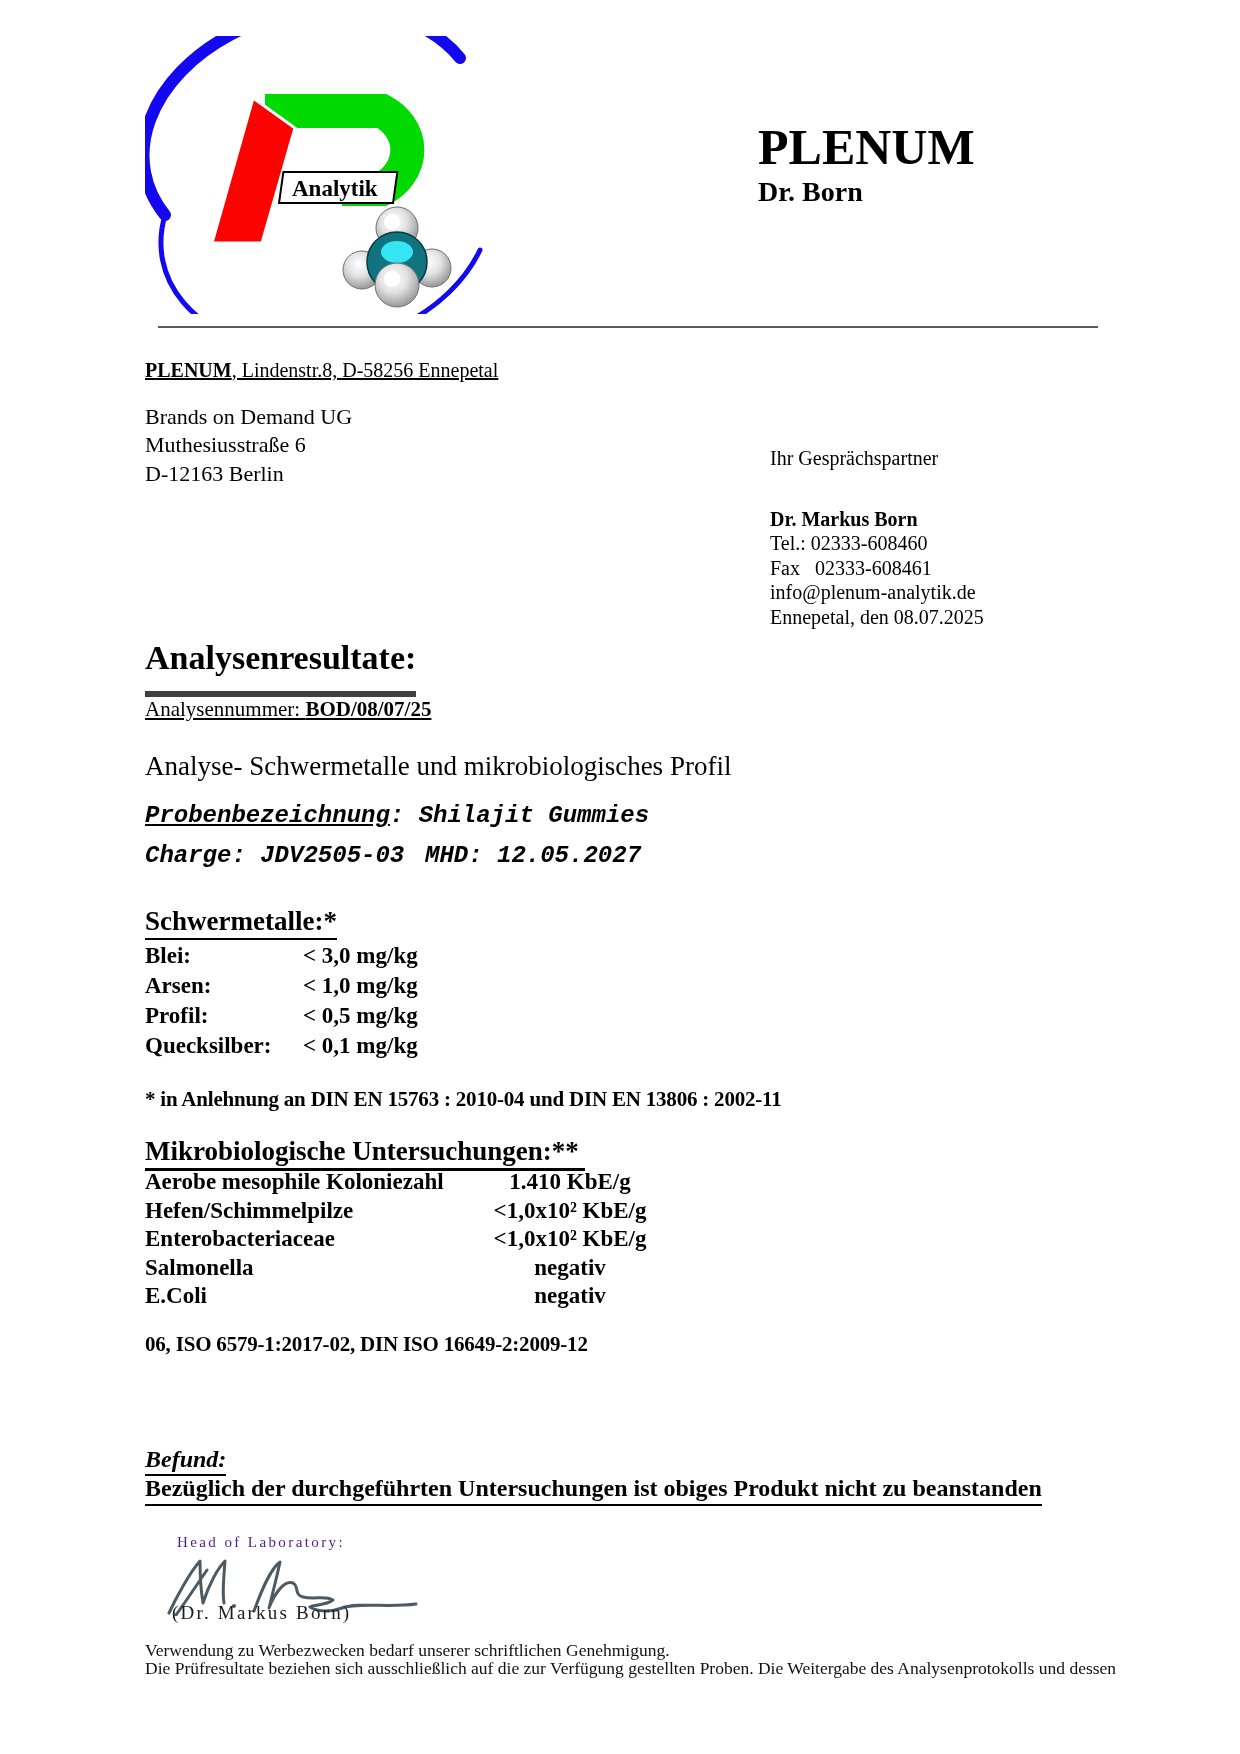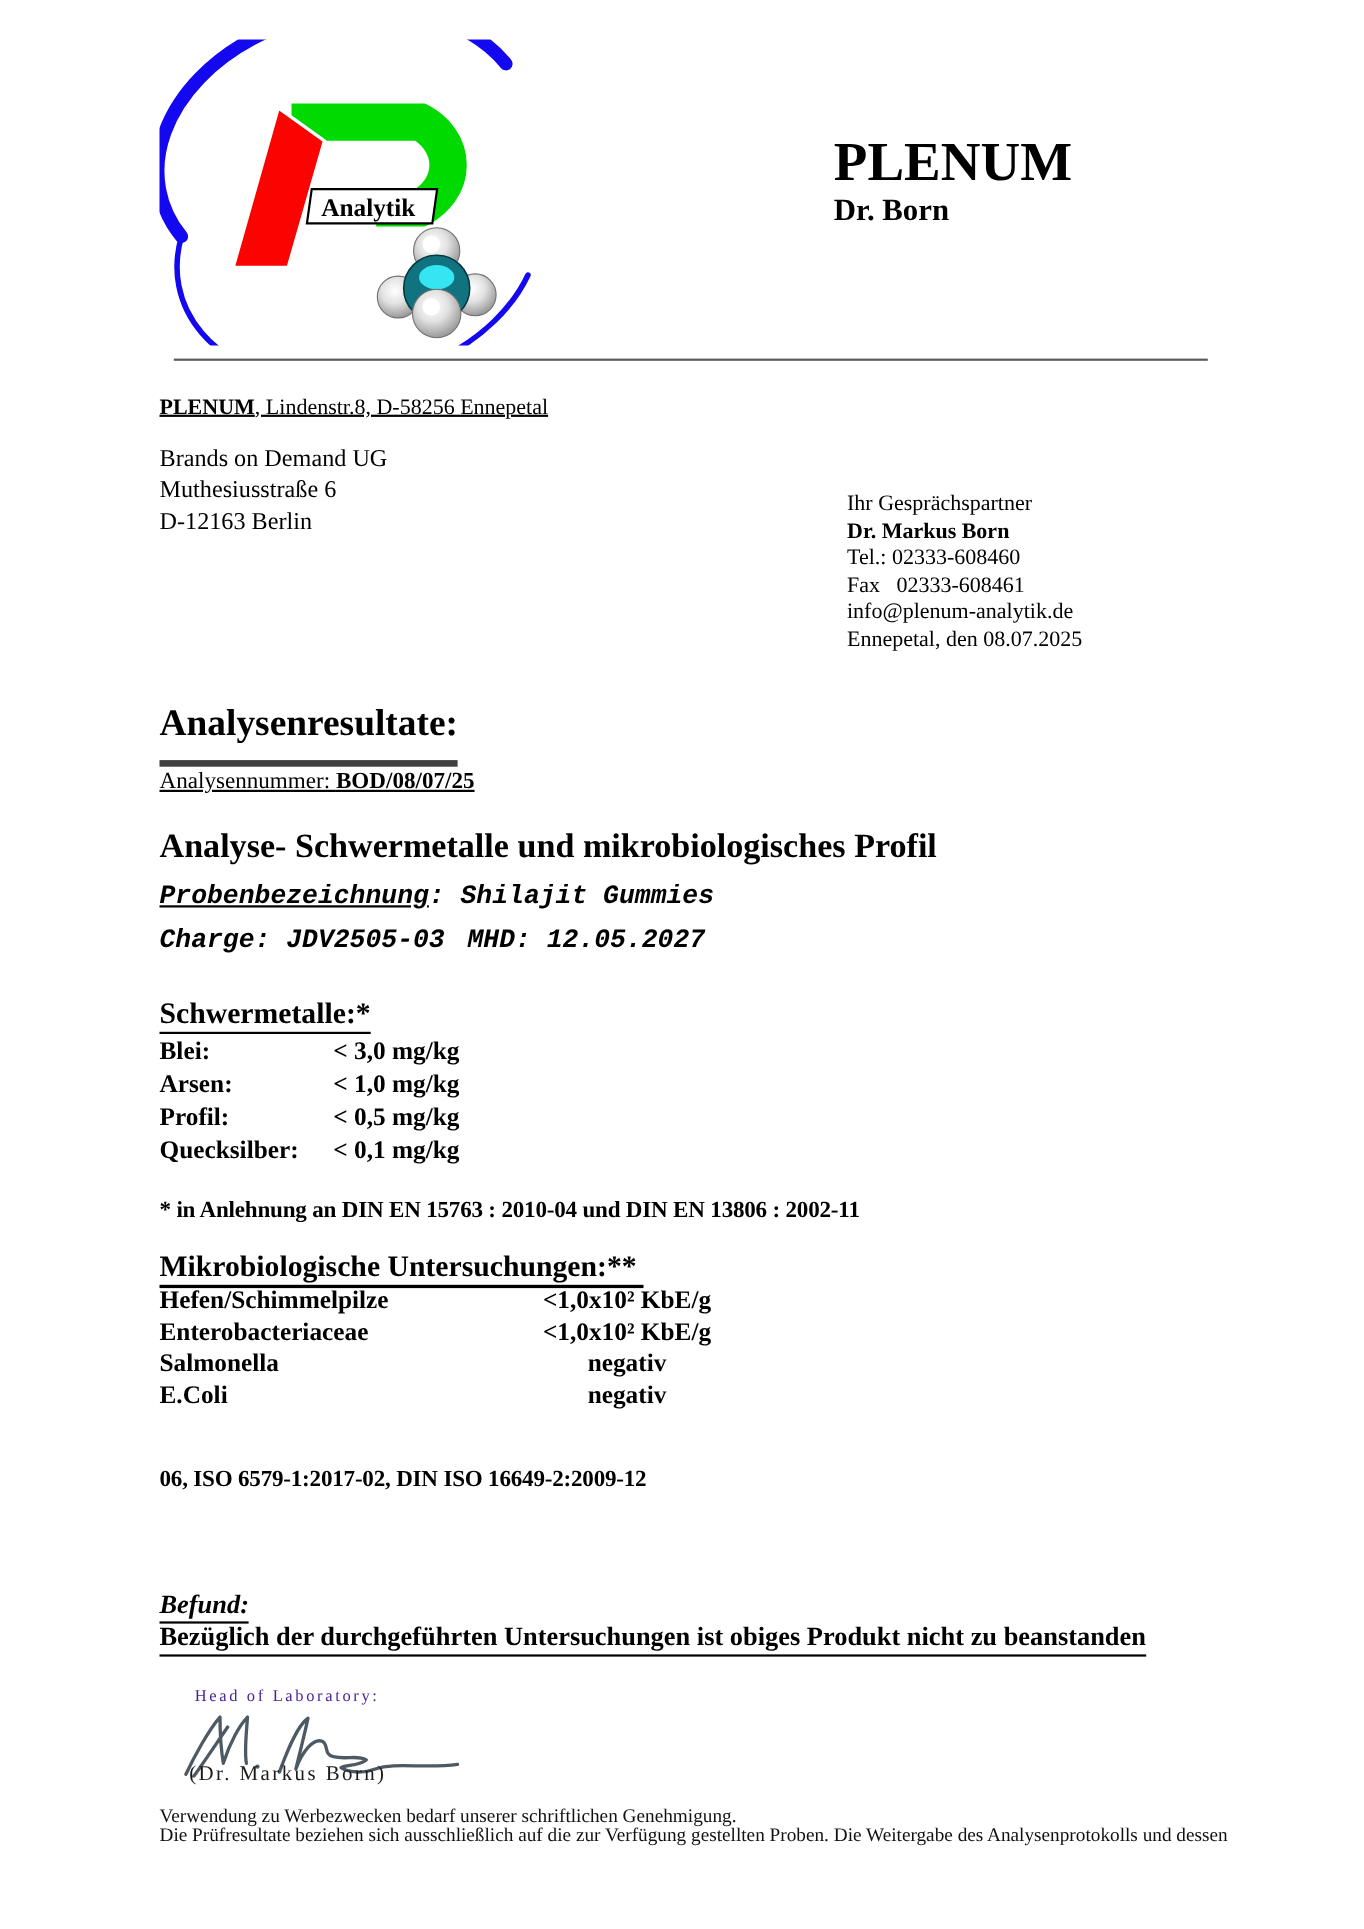--- a/index.html
+++ b/index.html
@@ -11,28 +11,28 @@
   .abs{position:absolute;}
   
   .brand{left:758px;top:118px;}
   .brand-name{font-size:50px;font-weight:bold;line-height:58px;letter-spacing:0px;}
   .brand-sub{font-size:28px;font-weight:bold;line-height:32px;}
   .rule{left:158px;top:326px;width:940px;height:2px;background:#5a5a5a;}
   .sender{left:145px;top:359px;font-size:20px;text-decoration:underline;white-space:nowrap;}
   .sender b{font-weight:bold;}
   .recipient{left:145px;top:403px;font-size:22px;line-height:28.3px;}
   .contact{left:770px;top:446px;font-size:20px;line-height:24.6px;}
-  .contact .bold{font-weight:bold;}
+  .contact .bold{font-weight:bold;margin-top:36px;}
   .contact .pre{white-space:pre;}
   
   .h1{left:145px;top:639px;font-size:34px;font-weight:bold;}
   .h1 span{display:inline-block;border-bottom:6px solid #404040;padding-bottom:14px;}
   .anr{left:145px;top:697px;font-size:21px;text-decoration:underline;white-space:nowrap;}
   .anr .num{font-weight:bold;text-align:right;}
-  .h2{left:145px;top:751px;font-size:31px;font-weight:bold;white-space:nowrap;}
+  .h2{left:145px;top:751px;font-size:27px;font-weight:normal;white-space:nowrap;}
   .sans-it{font-family:Liberation Mono, monospace;font-style:italic;font-weight:bold;font-size:24px;white-space:nowrap;}
   .proben{left:145px;top:802px;}
   .proben .lbl{text-decoration:underline;}
   .charge{left:145px;top:842px;}
   .charge .c1{display:inline-block;width:280px;}
   .h3{left:145px;top:906px;font-size:27px;font-weight:bold;}
   .h3 span{display:inline-block;border-bottom:2px solid #000;padding-bottom:1px;}
   .metals{left:145px;top:941px;font-size:23px;font-weight:bold;line-height:30px;}
   .metals .row{display:flex;}
   .metals .lab{width:158px;}
@@ -145,20 +145,24 @@
     <div>&lt; 0,1 mg/kg</div>
   </div>
 </div>
 
 <div class="abs fn1">* in Anlehnung an DIN EN 15763 : 2010-04 und DIN EN 13806 : 2002-11</div>
 
 <div class="abs h4"><span>Mikrobiologische Untersuchungen:**</span></div>
 
 <div class="abs micro">
   <div class="row">
+    <div class="lab">Aerobe mesophile Koloniezahl</div>
+    <div class="val">1.410 KbE/g</div>
+  </div>
+  <div class="row">
     <div class="lab">Hefen/Schimmelpilze</div>
     <div class="val">&lt;1,0x10² KbE/g</div>
   </div>
   <div class="row">
     <div class="lab">Enterobacteriaceae</div>
     <div class="val">&lt;1,0x10² KbE/g</div>
   </div>
   <div class="row">
     <div class="lab">Salmonella</div>
     <div class="val">negativ</div>

